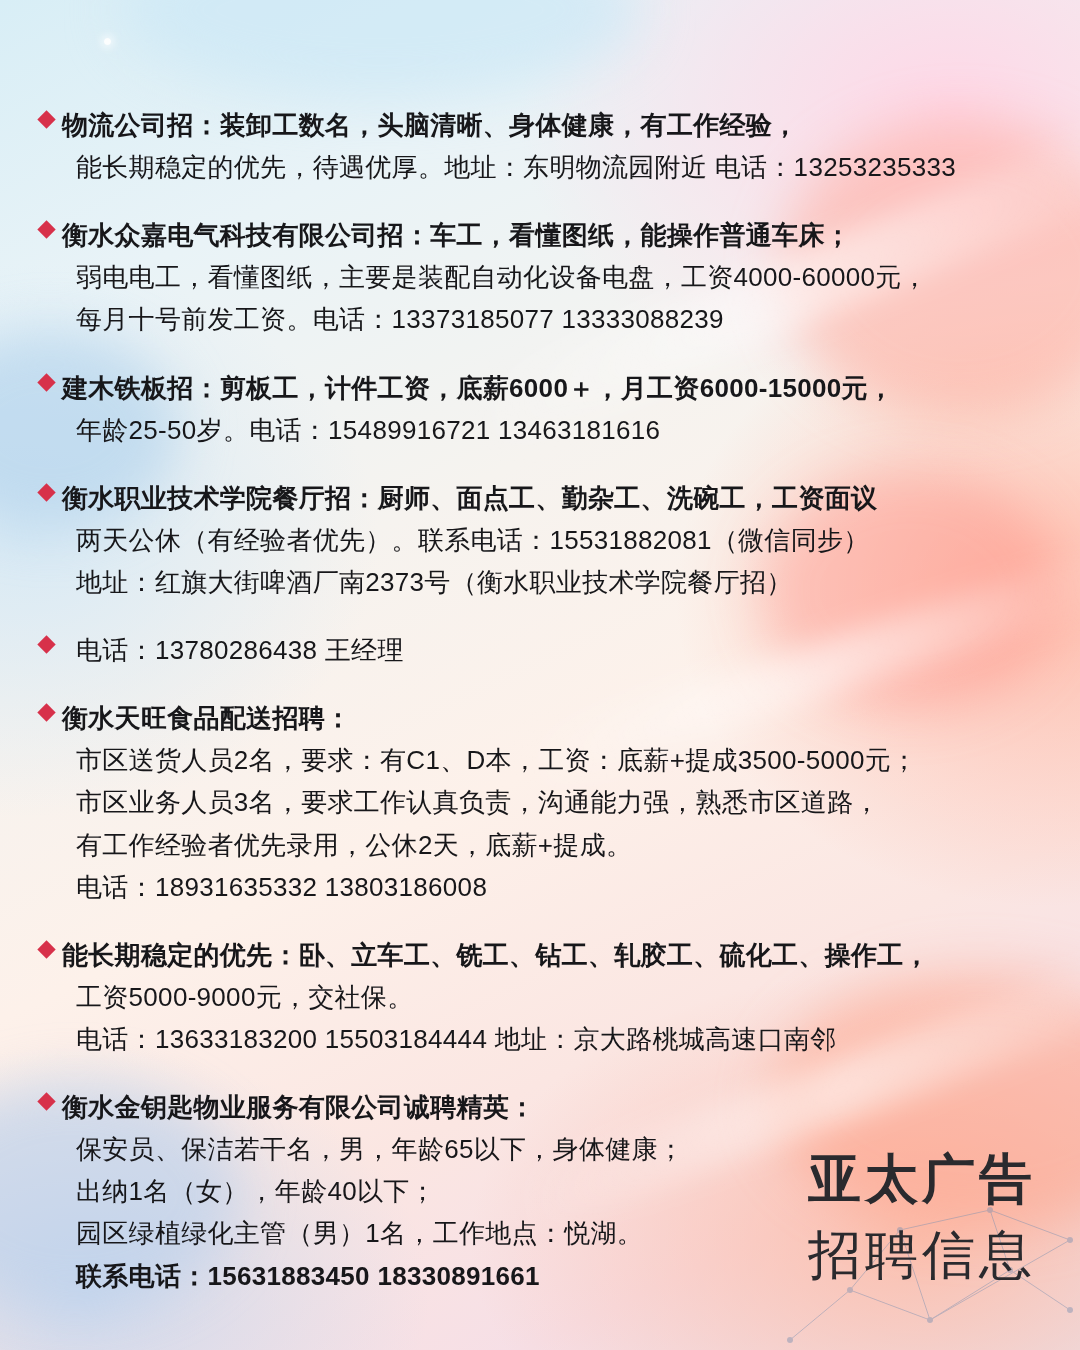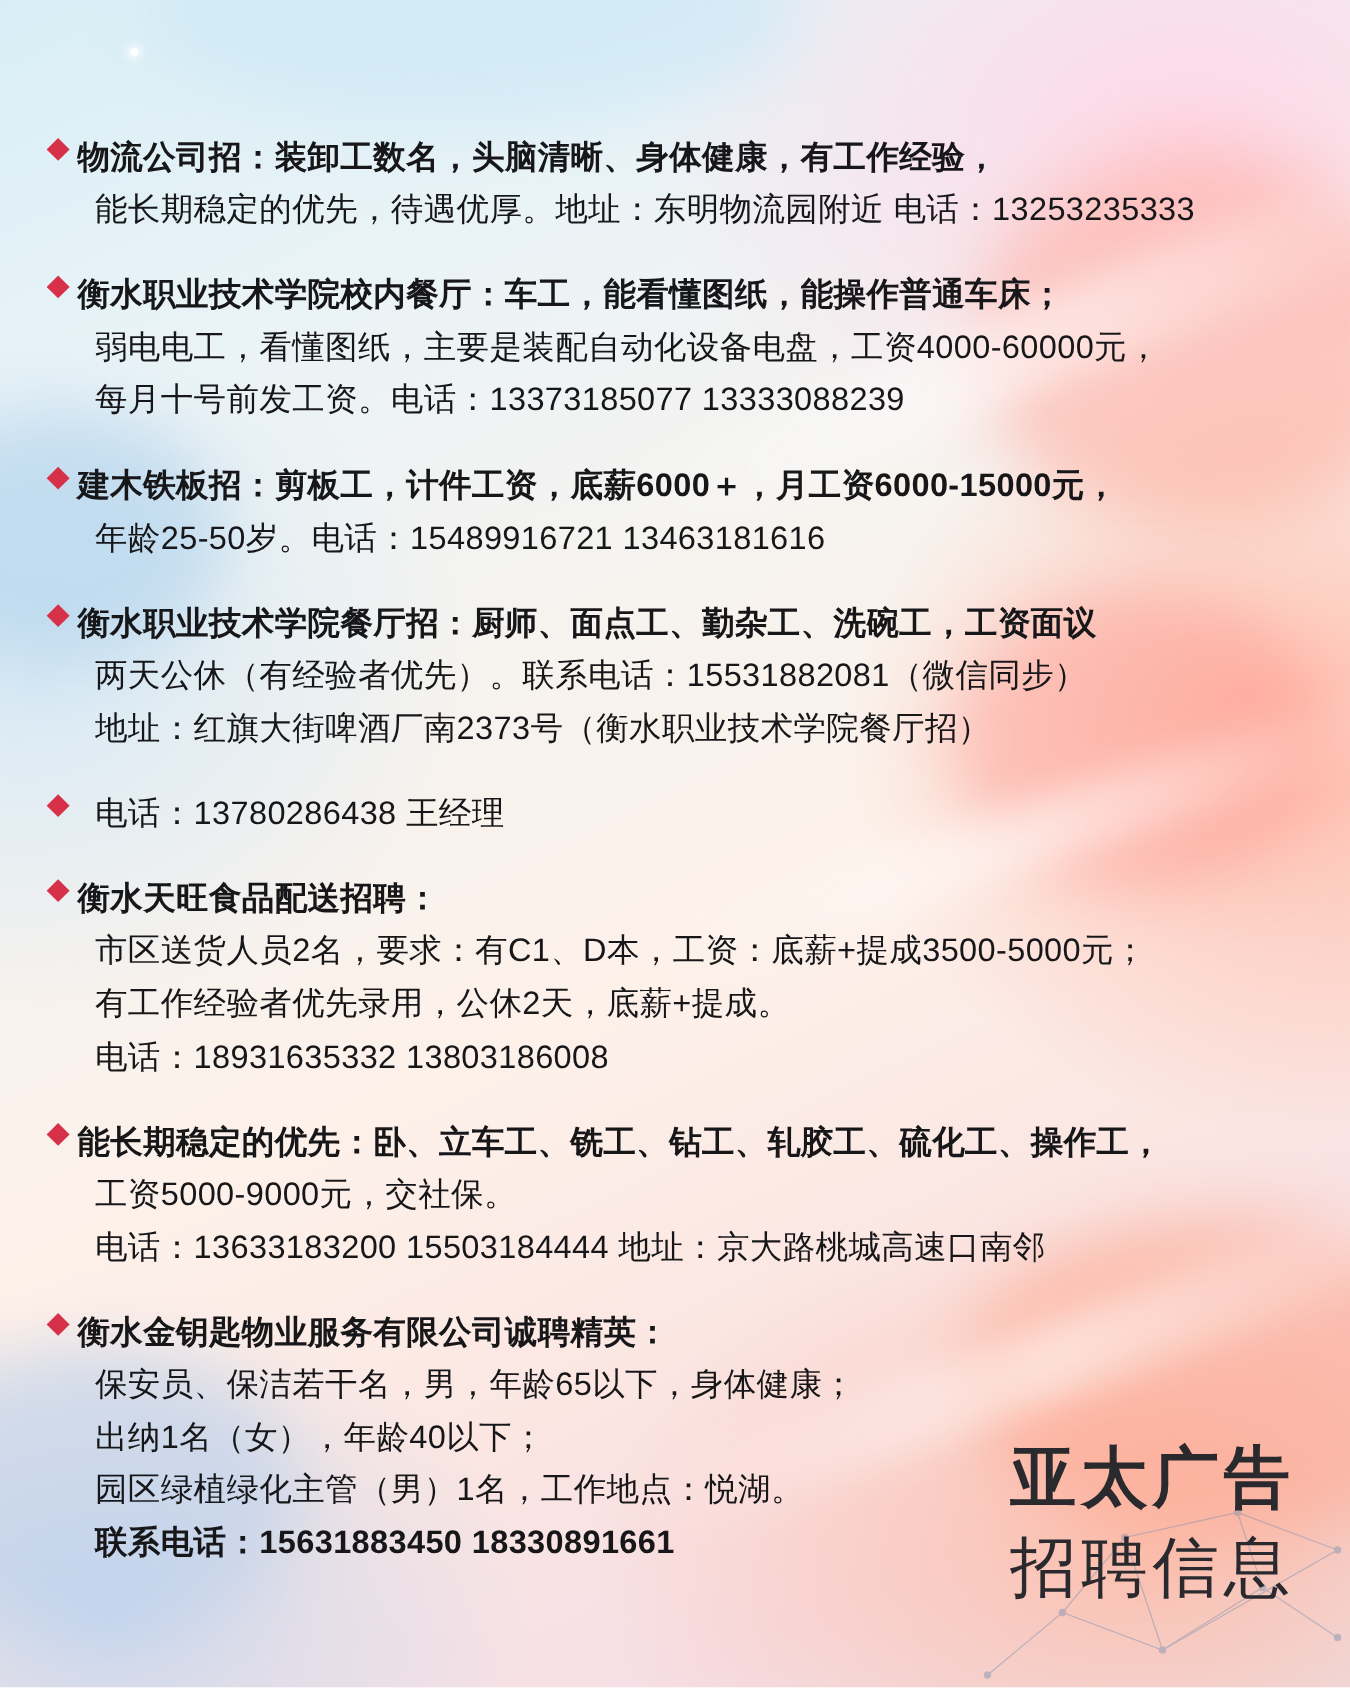--- a/index.html
+++ b/index.html
@@ -103,21 +103,21 @@
 
   
   .brand {
     position: absolute;
     right: 44px;
     bottom: 62px;
     text-align: right;
     color: #2a2a2e;
   }
   .brand .b1 {
-    font-family: Liberation Serif, serif;
+    font-family: Liberation Mono, monospace;
     font-size: 53px;
     font-weight: bold;
     letter-spacing: 4px;
     line-height: 1.15;
   }
   .brand .b2 {
     font-family: "DejaVu Serif", "Liberation Serif", serif;
     font-size: 53px;
     font-weight: normal;
     letter-spacing: 4px;
@@ -166,21 +166,21 @@
       <span class="bullet"></span>
       <div class="lines">
         <div class="line bold">物流公司招：装卸工数名，头脑清晰、身体健康，有工作经验，</div>
         <div class="line indent">能长期稳定的优先，待遇优厚。地址：东明物流园附近 电话：13253235333</div>
       </div>
     </div>
 
     <div class="ad">
       <span class="bullet"></span>
       <div class="lines">
-        <div class="line bold">衡水职业技术学院校内餐厅：车工，能看懂图纸，能操作普通车床；</div>
+        <div class="line bold">衡水众嘉电气科技有限公司招：车工，看懂图纸，能操作普通车床；</div>
         <div class="line indent">弱电电工，看懂图纸，主要是装配自动化设备电盘，工资4000-60000元，</div>
         <div class="line indent">每月十号前发工资。电话：13373185077  13333088239</div>
       </div>
     </div>
 
     <div class="ad">
       <span class="bullet"></span>
       <div class="lines">
         <div class="line bold">建木铁板招：剪板工，计件工资，底薪6000＋，月工资6000-15000元，</div>
         <div class="line indent">年龄25-50岁。电话：15489916721  13463181616</div>
@@ -201,20 +201,21 @@
       <div class="lines">
         <div class="line indent">电话：13780286438 王经理</div>
       </div>
     </div>
 
     <div class="ad">
       <span class="bullet"></span>
       <div class="lines">
         <div class="line bold">衡水天旺食品配送招聘：</div>
         <div class="line indent">市区送货人员2名，要求：有C1、D本，工资：底薪+提成3500-5000元；</div>
+        <div class="line indent">市区业务人员3名，要求工作认真负责，沟通能力强，熟悉市区道路，</div>
         <div class="line indent">有工作经验者优先录用，公休2天，底薪+提成。</div>
         <div class="line indent">电话：18931635332  13803186008</div>
       </div>
     </div>
 
     <div class="ad">
       <span class="bullet"></span>
       <div class="lines">
         <div class="line bold">能长期稳定的优先：卧、立车工、铣工、钻工、轧胶工、硫化工、操作工，</div>
         <div class="line indent">工资5000-9000元，交社保。</div>

